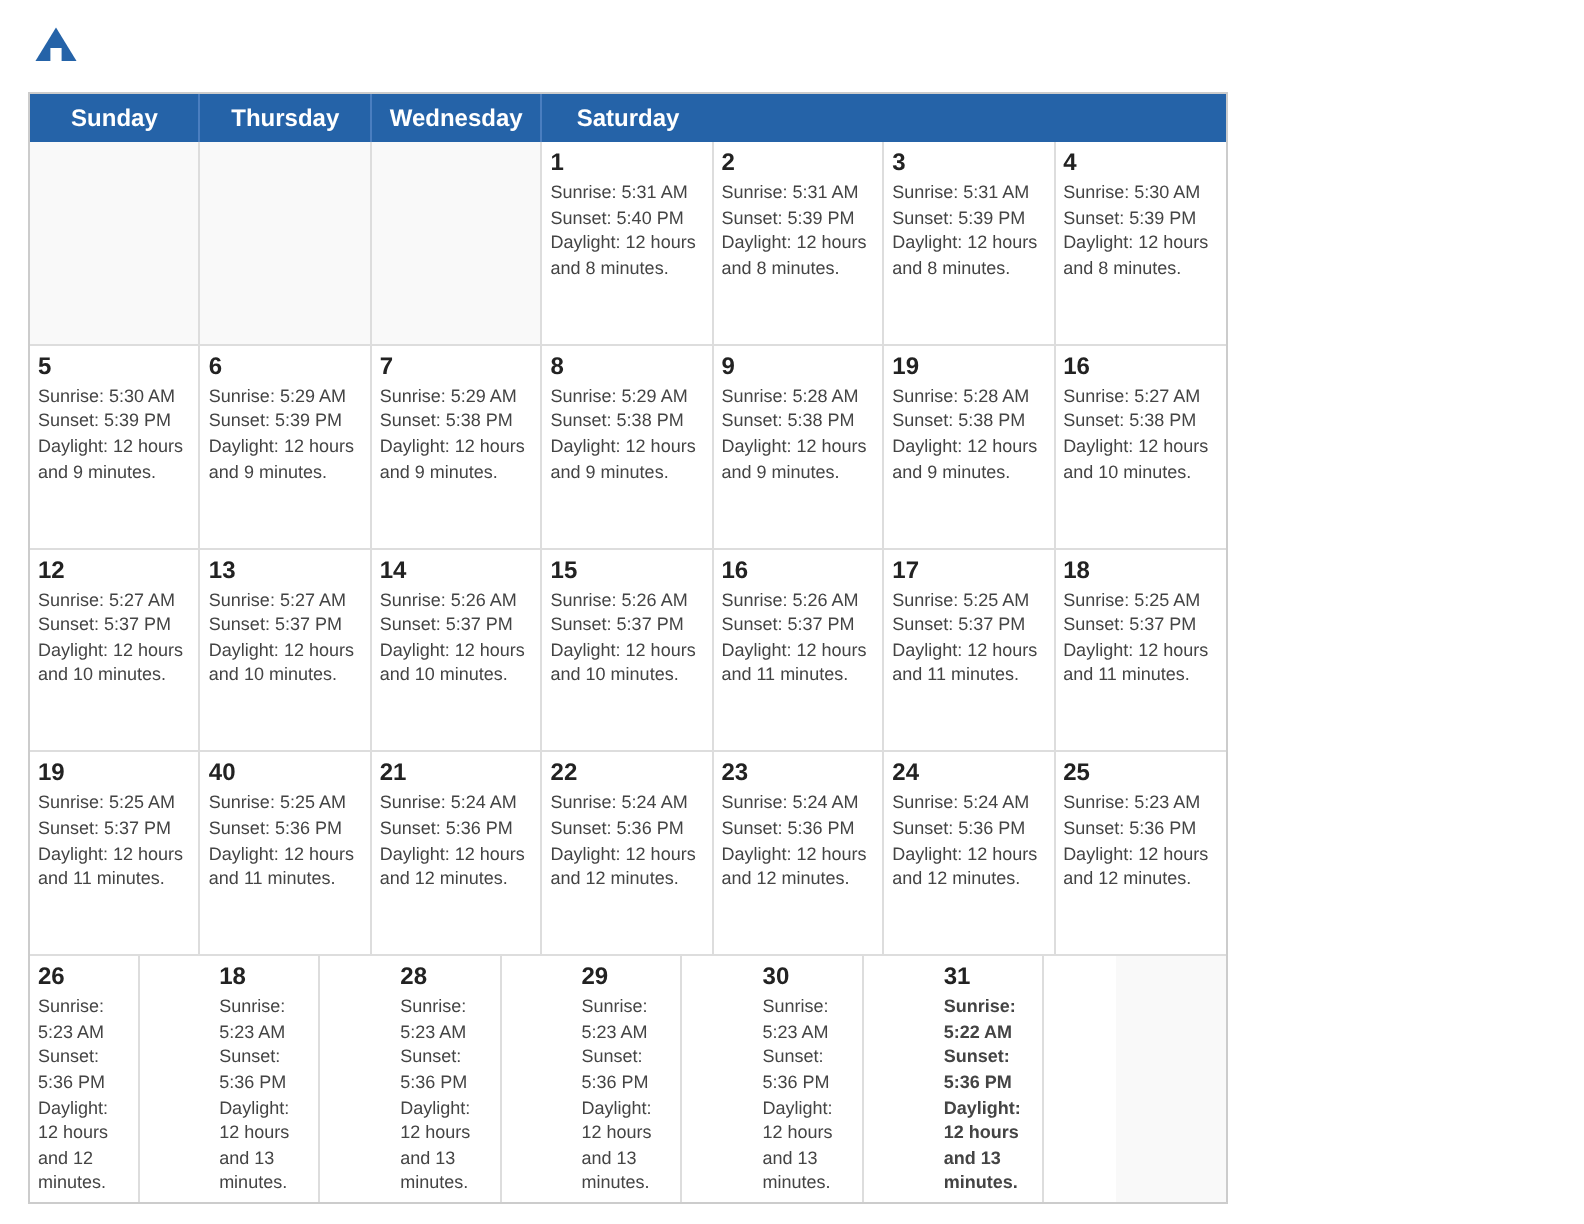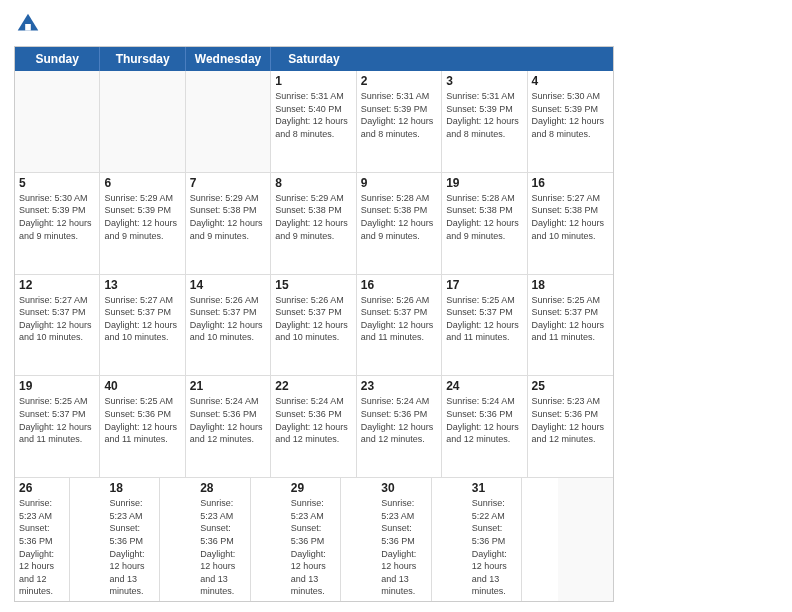--- a/index.html
+++ b/index.html
@@ -351,21 +351,21 @@
           </div>
           <div class="day-cell">
             <div class="day-number">30</div>
             <div class="day-info" style="white-space: pre-line;">Sunrise: 5:23 AM
 Sunset: 5:36 PM
 Daylight: 12 hours
 and 13 minutes.</div>
           </div>
           <div class="day-cell">
             <div class="day-number">31</div>
-            <div class="day-info" style="white-space: pre-line;">Sunrise: 5:22 AM
+            <div class="day-info" style="white-space: pre-line; font-weight: bold;">Sunrise: 5:22 AM
 Sunset: 5:36 PM
 Daylight: 12 hours
 and 13 minutes.</div>
           </div>
           <div class="day-cell empty"></div>
         </div>
       </div>
   </div>
 </div>
 

